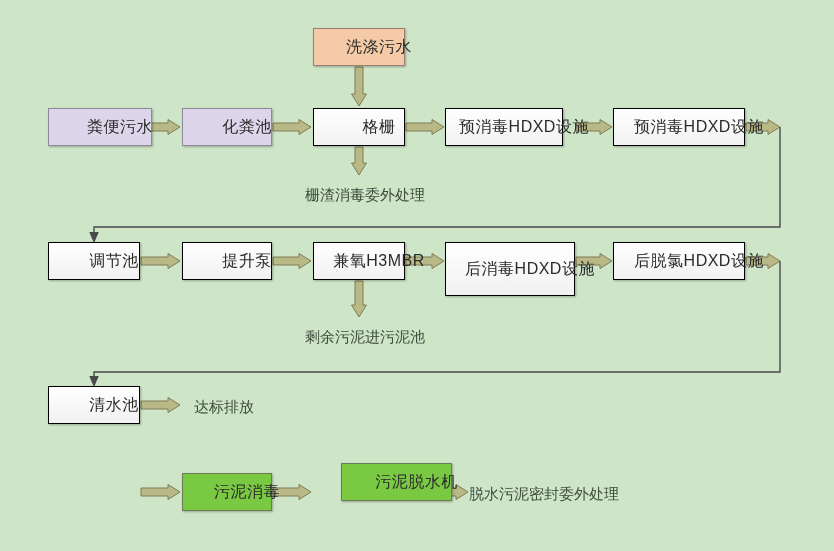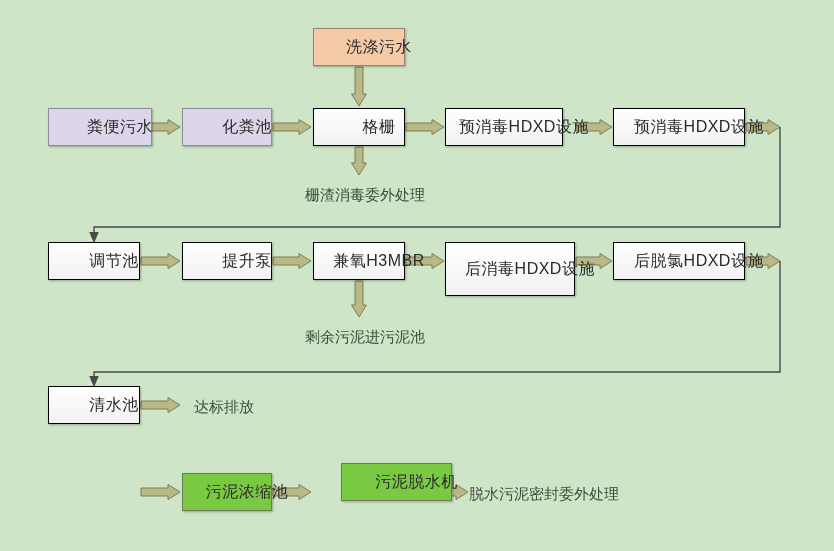--- a/index.html
+++ b/index.html
@@ -116,21 +116,21 @@
     </div>
   <div class="node white" style="left:613px;top:242px;width:132px;height:38px;">
       <span>后脱氯HDXD设施</span>
     </div>
 
   <div class="node white" style="left:48px;top:386px;width:92px;height:38px;">
       <span>清水池</span>
     </div>
 
   <div class="node green" style="left:182px;top:473px;width:90px;height:38px;">
-      <span>污泥浓缩池</span>
+      <span>污泥消毒</span>
     </div>
   <div class="node green" style="left:313px;top:463px;width:111px;height:38px;margin-left:28px;">
       <span>污泥脱水机</span>
     </div>
 
   <div class="label" style="left:305px;top:186px;">栅渣消毒委外处理</div>
   <div class="label" style="left:305px;top:328px;">剩余污泥进污泥池</div>
   <div class="label" style="left:194px;top:398px;">达标排放</div>
   <div class="label" style="left:469px;top:485px;">脱水污泥密封委外处理</div>
 

